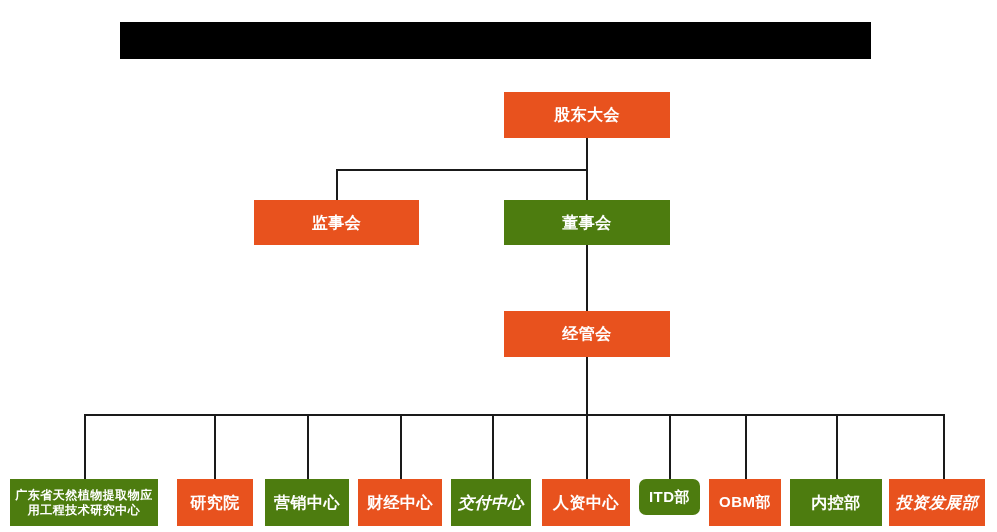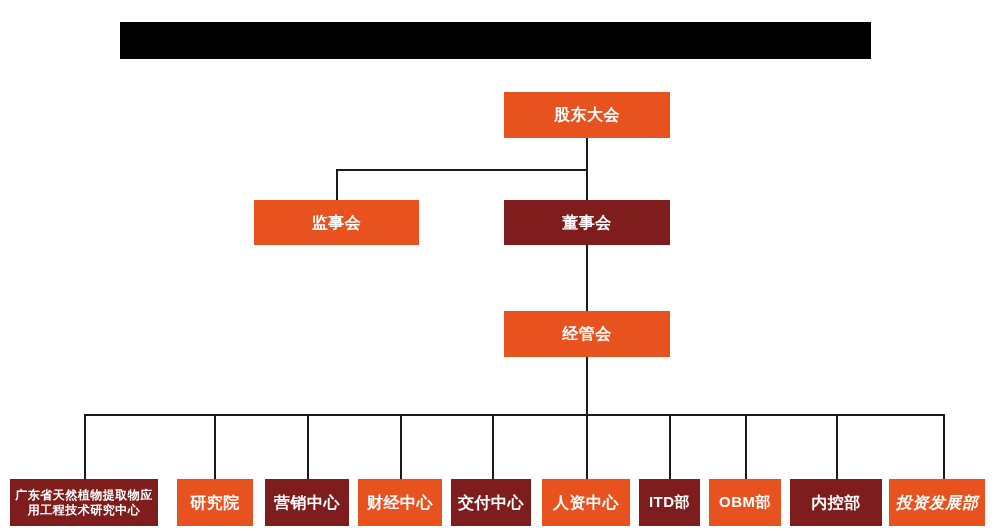--- a/index.html
+++ b/index.html
@@ -36,21 +36,21 @@
     justify-content: center;
     text-align: center;
     color: #ffffff;
     font-weight: bold;
     line-height: 1.25;
     box-sizing: border-box;
     padding: 2px 4px;
     letter-spacing: 0.5px;
   }
   .node.dark  { background: #E8521E; }
-  .node.light { background: #7f1d1d; }
+  .node.light { background: #4d7c0f; }
 
   .fs16 { font-size: 16px; }
   .fs15 { font-size: 15px; }
   .fs12 { font-size: 12px; }
 
   
   .conn-v {
     position: absolute;
     width: 2px;
     background: #1a1a1a;
@@ -101,25 +101,25 @@
   <div class="conn-v" style="left:943px; top:414px; height:65px;"></div>
 
   <div class="node light fs12" style="left:10px; top:479px; width:148px; height:47px;">广东省天然植物提取物应用工程技术研究中心</div>
 
   <div class="node dark fs16" style="left:177px; top:479px; width:76px; height:47px;">研究院</div>
 
   <div class="node light fs16" style="left:265px; top:479px; width:84px; height:47px;text-align:center;">营销中心</div>
 
   <div class="node dark fs16" style="left:358px; top:479px; width:84px; height:47px;">财经中心</div>
 
-  <div class="node light fs16" style="left:451px; top:479px; width:80px; height:47px;">交付中心</div>
+  <div class="node light fs16" style="left:451px; top:479px; width:80px; height:47px;font-style:italic;">交付中心</div>
 
   <div class="node dark fs16" style="left:542px; top:479px; width:88px; height:47px;">人资中心</div>
 
-  <div class="node light fs15" style="left:639px; top:479px; width:61px; height:47px;">ITD部</div>
+  <div class="node light fs15" style="left:639px; top:479px; width:61px; height:36px;border-radius:7px;">ITD部</div>
 
   <div class="node dark fs15" style="left:709px; top:479px; width:72px; height:47px;">OBM部</div>
 
   <div class="node light fs16" style="left:790px; top:479px; width:92px; height:47px;">内控部</div>
 
   <div class="node dark fs16" style="left:889px; top:479px; width:96px; height:47px;font-style:italic;">投资发展部</div>
 
 </div>
 
 </body></html>

